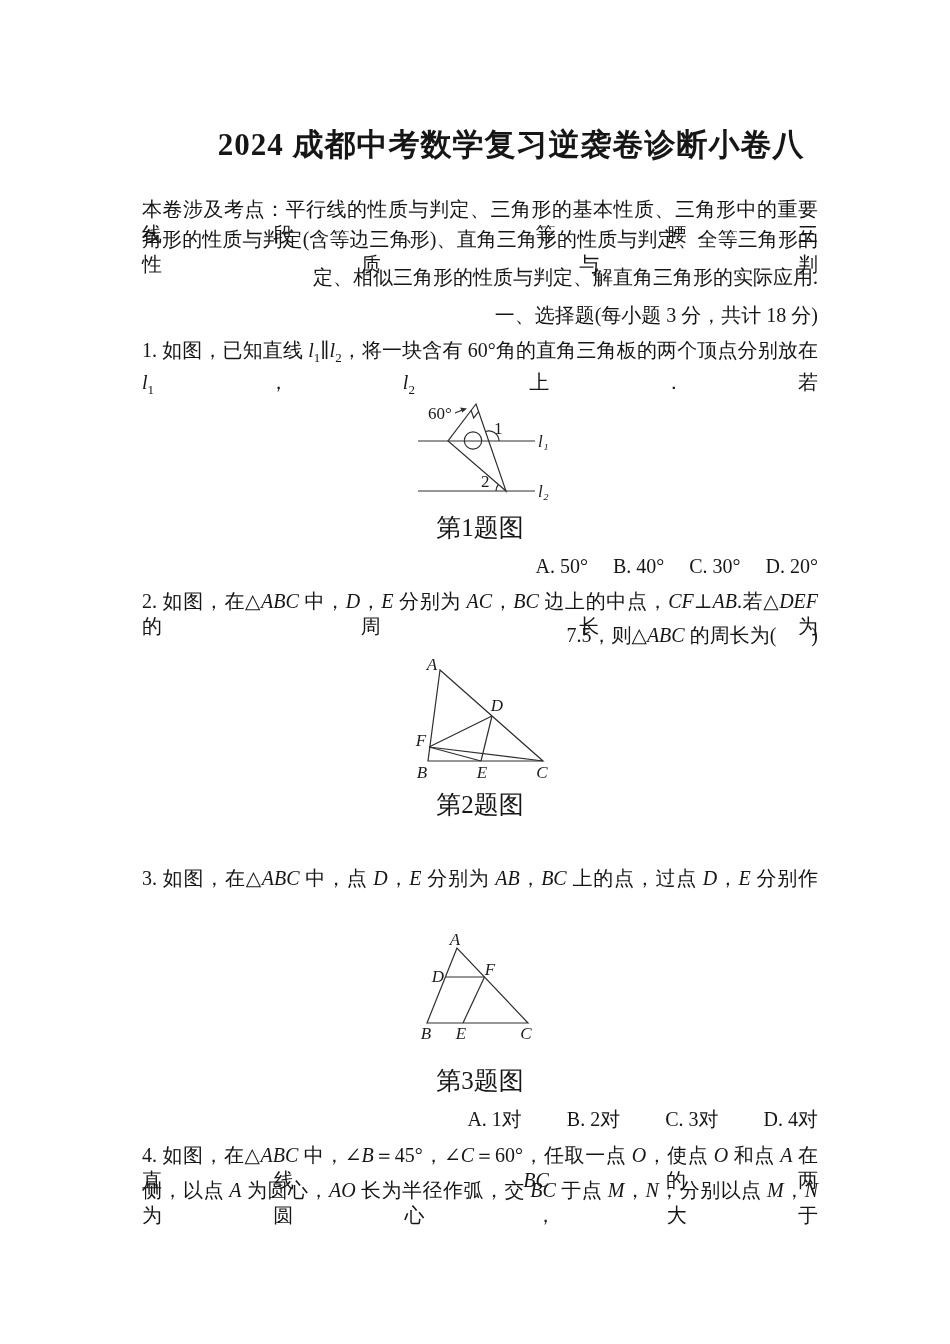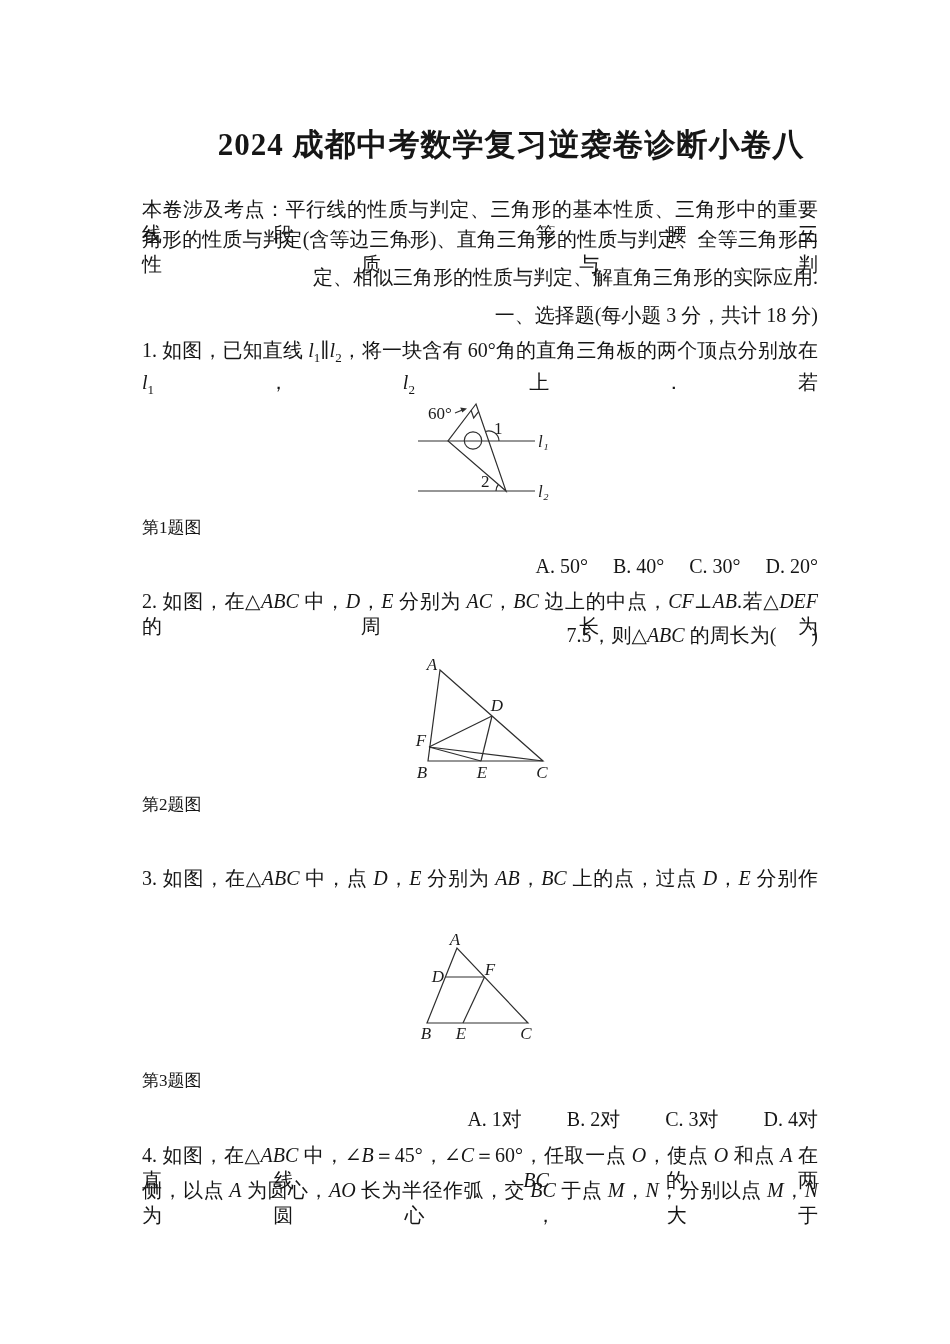--- a/index.html
+++ b/index.html
@@ -11,22 +11,22 @@
   .title{
     position:absolute; top:124px; left:0; width:950px; text-align:center;
     font-size:31px; font-weight:bold; letter-spacing:1px;padding-left:36px;
   }
   .line{
     position:absolute; left:142px; width:676px;
     font-size:20px; line-height:25px; white-space:pre-wrap;text-align:right;
   }
   .just{ text-align:justify; text-align-last:justify; }
   .caption{
-    position:absolute; left:142px; width:676px; text-align:left;
-    font-size:17px; line-height:24px;
+    position:absolute; left:142px; width:676px; text-align:center;
+    font-size:25px; line-height:24px;
   }
   .choices{ white-space:pre; }
   .it{ font-style:italic; }
   .sub{ font-size:13px; vertical-align:-5px; font-style:normal; }
   svg{ position:absolute; overflow:visible; }
   .stroke{ stroke:#2e2e2e; stroke-width:1.2; fill:none; }
   .flabel{
     font-family:"Liberation Serif","DejaVu Serif","DejaVu Sans",serif;
     font-style:italic; font-size:17px; fill:#1b1b1b;
   }

